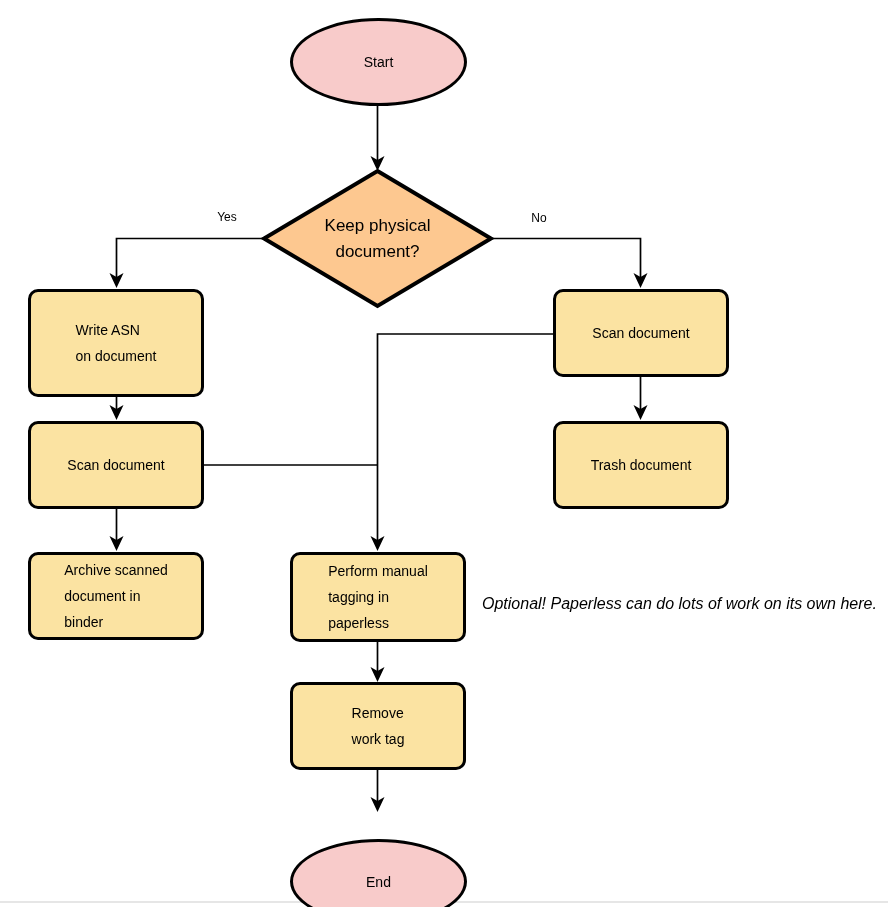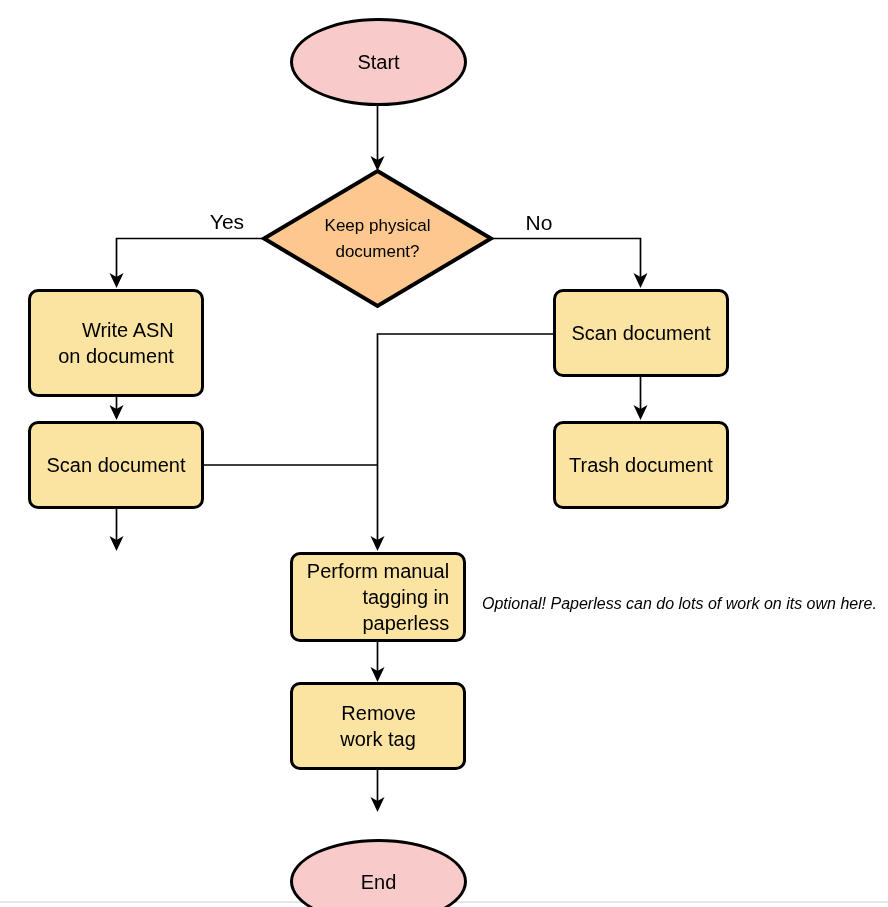--- a/index.html
+++ b/index.html
@@ -23,21 +23,21 @@
   .connectors{position:absolute;left:0;top:0;z-index:1;}
   .connectors path.edge{fill:none;stroke:var(--line);stroke-width:1.7px;}
   .connectors path.arrowhead{fill:var(--line);stroke:none;}
 
   .node{
     position:absolute;z-index:2;box-sizing:border-box;
     border:3px solid var(--stroke);
     background:var(--process-fill);
     border-radius:10px;
     display:flex;align-items:center;justify-content:center;
-    text-align:right;font-size:20px;line-height:26px;
+    text-align:left;font-size:14px;line-height:26px;
     white-space:pre-line;
   }
   .terminator{border-radius:50%;background:var(--terminator-fill);}
 
   #node-start{left:290px;top:18px;width:177px;height:88px;}
   #node-write-asn{left:28px;top:289px;width:176px;height:108px;}
   #node-scan-left{left:28px;top:421px;width:176px;height:88px;}
   #node-archive{left:28px;top:552px;width:176px;height:88px;}
   #node-scan-right{left:553px;top:289px;width:176px;height:88px;}
   #node-trash{left:553px;top:421px;width:176px;height:88px;}
@@ -47,21 +47,21 @@
 
   #node-decision{
     position:absolute;z-index:2;left:261px;top:168px;width:233px;height:141px;
     display:flex;align-items:center;justify-content:center;text-align:center;
   }
   #node-decision svg{position:absolute;left:0;top:0;}
   #node-decision .node-label{
     position:relative;z-index:1;font-size:17px;line-height:26px;white-space:pre-line;
   }
 
-  .edge-label{position:absolute;z-index:2;font-size:21px;}
+  .edge-label{position:absolute;z-index:2;font-size:12px;}
   #label-yes{left:202px;top:210px;width:50px;text-align:center;}
   #label-no{left:517px;top:211px;width:44px;text-align:center;}
 
   #annotation{
     position:absolute;z-index:2;left:482px;top:592px;width:402px;
     font-style:italic;font-size:16px;line-height:24px;
   }
 
   .footer-rule{
     position:absolute;left:0;top:901px;width:888px;height:2px;
@@ -122,20 +122,25 @@
 
   <div class="node" id="node-write-asn">
     <span class="node-label">Write ASN
 on document</span>
   </div>
 
   <div class="node" id="node-scan-left">
     <span class="node-label">Scan document</span>
   </div>
 
+  <div class="node" id="node-archive">
+    <span class="node-label">Archive scanned
+document in
+binder</span>
+  </div>
 
   <div class="node" id="node-scan-right">
     <span class="node-label">Scan document</span>
   </div>
 
   <div class="node" id="node-tagging">
     <span class="node-label">Perform manual
 tagging in
 paperless</span>
   </div>

